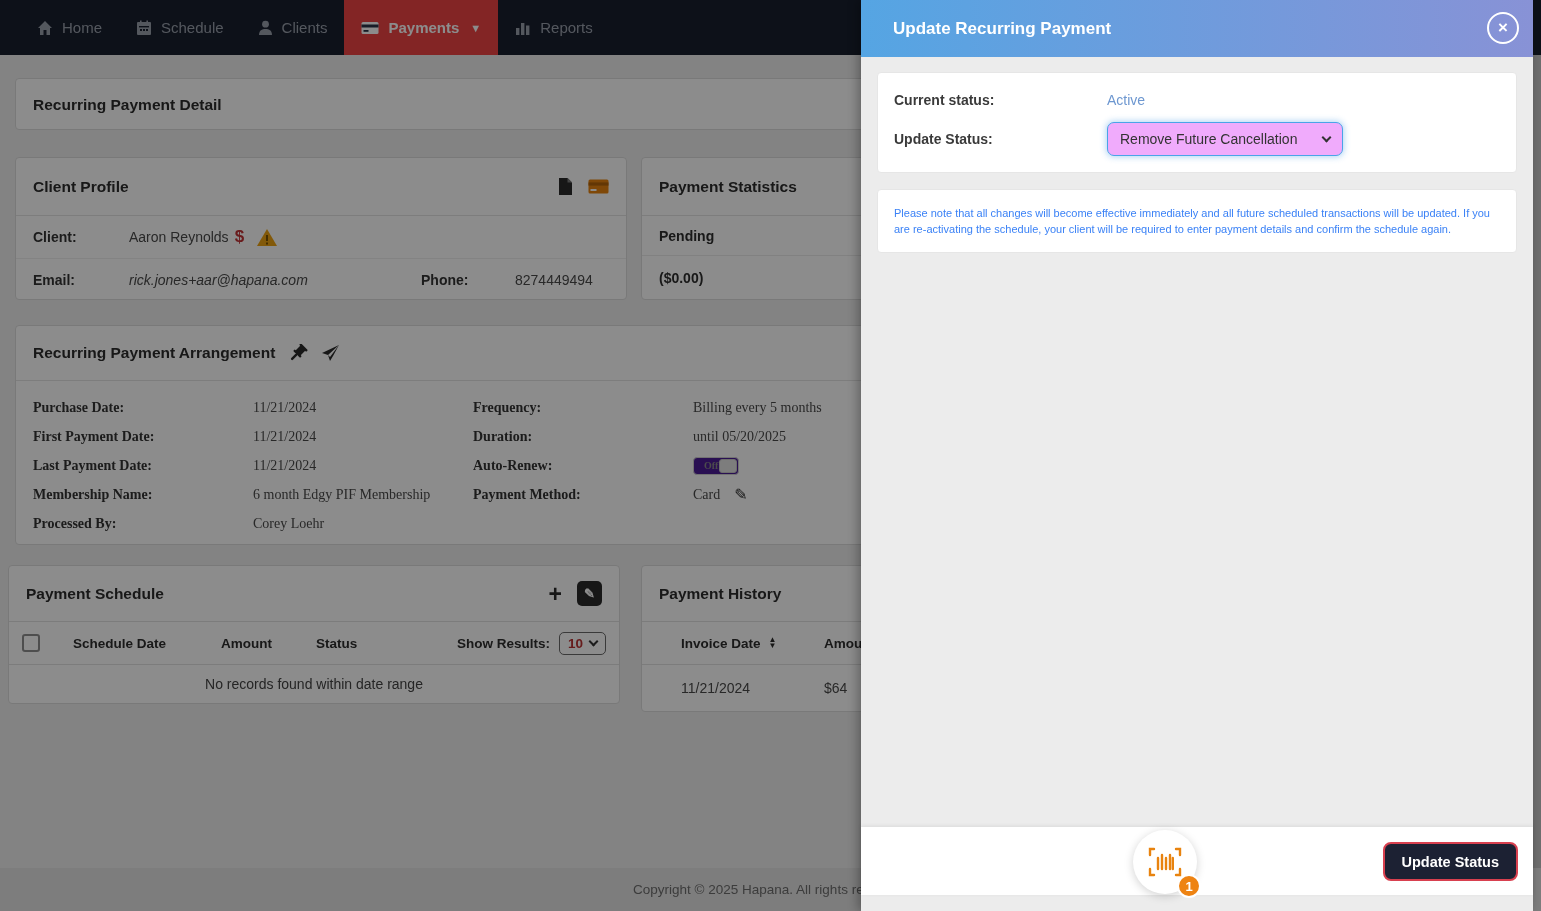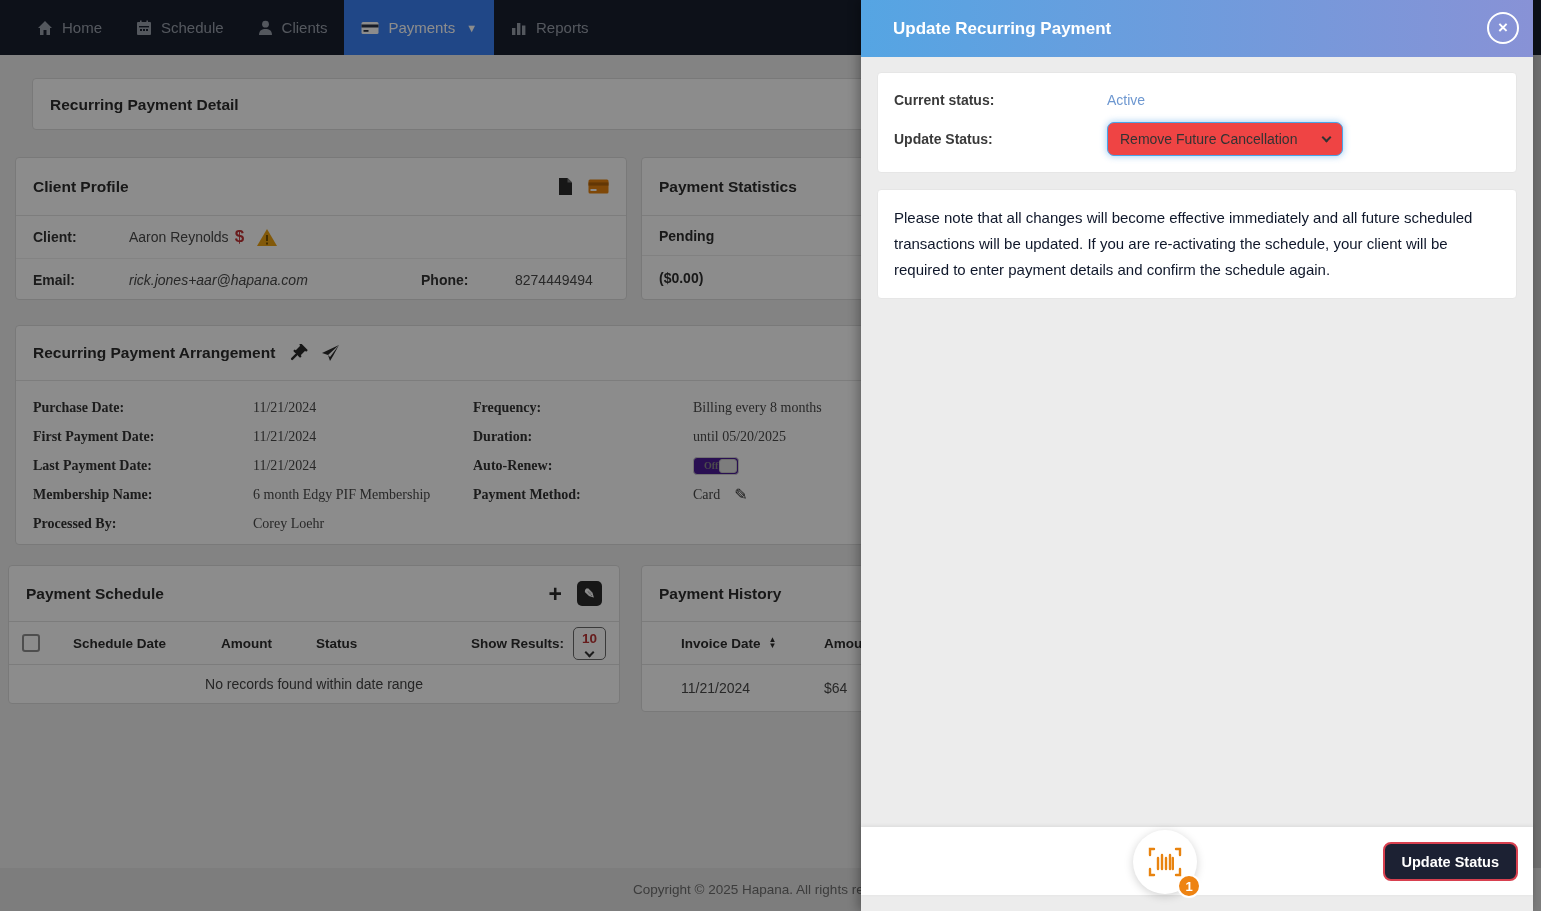--- a/index.html
+++ b/index.html
@@ -2,33 +2,33 @@
 <html><head>
 <meta charset="utf-8">
 <style>
   * { margin:0; padding:0; box-sizing:border-box; }
   html,body { width:1541px; height:911px; overflow:hidden; }
   body { font-family:"Liberation Sans", sans-serif; background:#efefef; position:relative; }
 
   
   .nav { position:absolute; top:0; left:0; right:0; height:55px; background:#18202f; display:flex; align-items:stretch; padding-left:20px; z-index:1; }
   .nav-item { display:flex; align-items:center; gap:9px; padding:0 17px; color:#9aa0ac; font-size:15px; cursor:pointer; }
-  .nav-item.active { background:#3b82f6; color:#fff; }
+  .nav-item.active { background:#ef4444; color:#fff;font-weight:bold; }
   .nav-item svg { flex:0 0 auto; }
   .nav-caret { font-size:11px; margin-left:2px; }
 
   
   .content { position:absolute; top:55px; left:0; right:0; bottom:43px; background:#efefef; z-index:1; }
   .scroll-track { position:absolute; top:55px; right:0; bottom:0; width:8px; background:#c9c9c9; z-index:1; }
   .panel { position:absolute; background:#fff; border:1px solid #dcdcdc; border-radius:4px; }
   .panel-head { height:58px; display:flex; align-items:center; padding:0 17px; border-bottom:1px solid #e4e4e4; font-size:15.5px; font-weight:bold; color:#2d2d2d; }
   .head-icons { margin-left:auto; display:flex; align-items:center; gap:15px; }
   .inline-icons { display:flex; align-items:center; gap:13px; margin-left:14px; }
 
-  .p-title { top:23px; left:32px; right:15px; height:52px; }
+  .p-title { top:23px; left:15px; right:15px; height:52px; }
   .p-title .panel-head { border-bottom:none; height:52px; }
 
   .p-client { top:102px; left:15px; width:612px; height:143px; }
   .cp-row { display:flex; align-items:center; padding:0 17px; height:42px; font-size:14px; color:#4a4a4a; }
   .cp-row + .cp-row { border-top:1px solid #efefef; }
   .lbl { font-weight:bold; color:#333; }
   .cp-l1 { width:96px; }
   .cp-v-email { width:292px;font-style:italic; }
   .cp-l2 { width:94px; }
   .flag-dollar { color:#c13336; font-weight:bold; font-size:17px; margin-left:6px; }
@@ -49,21 +49,21 @@
   .pencil { font-size:16px; color:#2b2b2b; margin-left:14px; cursor:pointer; }
 
   .p-sched { top:510px; left:8px; width:612px; height:139px; }
   .p-sched .panel-head { height:55px; border-bottom:none; }
   .tbl-head { display:flex; align-items:center; height:44px; border-top:1px solid #e2e2e2; border-bottom:1px solid #e2e2e2; padding:0 13px; font-size:13.5px; font-weight:bold; color:#2e2e2e; }
   .checkbox { width:18px; height:18px; border:2px solid #8f8f8f; border-radius:3px; background:#fff; margin-right:33px; cursor:pointer; }
   .col-sd { width:148px; }
   .col-am { width:95px; }
   .col-st { width:120px; }
   .show-res { margin-left:auto; display:flex; align-items:center; gap:9px; }
-  .mini-select { display:flex; align-items:center; gap:7px; border:1.5px solid #6b6b6b; border-radius:5px; padding:3px 8px; font-size:13.5px; color:#b33; font-weight:bold; cursor:pointer; background:#fff;flex-direction:column; }
+  .mini-select { display:flex; align-items:center; gap:7px; border:1.5px solid #6b6b6b; border-radius:5px; padding:3px 8px; font-size:13.5px; color:#b33; font-weight:bold; cursor:pointer; background:#fff; }
   .empty-row { height:38px; display:flex; align-items:center; justify-content:center; font-size:14px; color:#444; }
 
   .p-hist { top:510px; left:641px; right:15px; height:147px; }
   .p-hist .panel-head { height:55px; border-bottom:none; }
   .h-head { display:flex; align-items:center; height:44px; border-top:1px solid #e2e2e2; border-bottom:1px solid #e2e2e2; padding-left:39px; font-size:13.5px; font-weight:bold; color:#2e2e2e; }
   .h-row { display:flex; align-items:center; height:46px; padding-left:39px; font-size:14px; color:#4a4a4a; }
   .h-col-date { width:143px; display:flex; align-items:center; gap:8px; }
   .sort { display:flex; flex-direction:column; line-height:6px; font-size:8px; color:#2b2b2b; cursor:pointer; }
 
   .page-footer { position:absolute; left:0; right:0; top:868px; height:43px; background:#e3e3e3; display:flex; align-items:center; justify-content:center; font-size:13.5px; color:#6e6e6e; z-index:1; }
@@ -75,24 +75,24 @@
   .modal { position:absolute; top:0; left:861px; width:672px; height:911px; z-index:10; background:#ececec; box-shadow:-3px 0 10px rgba(0,0,0,.3); }
   .m-head { height:57px; background:linear-gradient(90deg,#55a5e3,#8892d6); display:flex; align-items:center; padding-left:32px; color:#fff; font-size:17px; font-weight:bold; position:relative; }
   .m-close { position:absolute; right:14px; top:12px; width:32px; height:32px; border:2px solid #fff; border-radius:50%; color:#fff; display:flex; align-items:center; justify-content:center; font-size:17px; font-weight:bold; cursor:pointer; }
   .m-body { position:absolute; top:57px; left:0; right:0; bottom:68px; padding:15px 16px; overflow:hidden; }
   .m-card { background:#fff; border-radius:4px; border:1px solid #e6e6e6; }
   .m-card1 { padding:13px 16px 16px; }
   .m-row { display:flex; align-items:center; }
   .m-row1 { height:28px; margin-bottom:8px; }
   .m-row .lbl { width:213px; font-size:14px; color:#3a3a3a; }
   .status-link { font-size:14px; color:#6d97d0; }
-  .m-select { width:236px; height:34px; border:1.5px solid #4aa4e8; border-radius:7px; background:#ef4444; display:flex; align-items:center; padding:0 12px; font-size:14px; color:#333; box-shadow:0 0 6px 1px rgba(80,160,230,.45); cursor:pointer; }
+  .m-select { width:236px; height:34px; border:1.5px solid #4aa4e8; border-radius:7px; background:#f0abfc; display:flex; align-items:center; padding:0 12px; font-size:14px; color:#333; box-shadow:0 0 6px 1px rgba(80,160,230,.45); cursor:pointer; }
   .m-select .chev { margin-left:auto; }
   .chev { width:7px; height:7px; border-right:2px solid #333; border-bottom:2px solid #333; transform:rotate(45deg); margin-top:-4px; }
-  .m-card2 { margin-top:16px; padding:15px 16px; font-size:15px; line-height:26px; color:#0f172a; }
+  .m-card2 { margin-top:16px; padding:15px 16px; font-size:11px; line-height:16px; color:#3b82f6; }
   .m-foot { position:absolute; bottom:16px; left:0; right:0; height:68px; background:#fff; box-shadow:0 -1px 4px rgba(0,0,0,.08); }
   .submit-btn { position:absolute; right:15px; top:15px; height:39px; padding:0 17px; background:#1c2133; border:2.5px solid #d8404f; border-radius:8px; color:#fff; font-size:14.5px; font-weight:bold; display:flex; align-items:center; cursor:pointer; font-family:"Liberation Sans", sans-serif; }
   .fab { position:absolute; left:272px; top:830px; width:64px; height:64px; background:#fff; border-radius:50%; box-shadow:0 2px 10px rgba(0,0,0,.18); display:flex; align-items:center; justify-content:center; cursor:pointer; }
   .fab-badge { position:absolute; right:-4px; bottom:-4px; width:24px; height:24px; background:#ee8312; border:2px solid #fff; border-radius:50%; color:#fff; font-size:13px; font-weight:bold; display:flex; align-items:center; justify-content:center; }
 
   svg { display:block; }
 </style>
 </head>
 <body>
 
@@ -244,21 +244,21 @@
           <span>6 month Edgy PIF Membership</span>
         </div>
         <div class="arr-row">
           <span class="lbl">Processed By:</span>
           <span>Corey Loehr</span>
         </div>
       </div>
       <div>
         <div class="arr-row">
           <span class="lbl">Frequency:</span>
-          <span>Billing every 8 months</span>
+          <span>Billing every 5 months</span>
         </div>
         <div class="arr-row">
           <span class="lbl">Duration:</span>
           <span>until 05/20/2025</span>
         </div>
         <div class="arr-row">
           <span class="lbl">Auto-Renew:</span>
           <span class="toggle">
             <span>Off</span>
             <span class="knob"></span>

